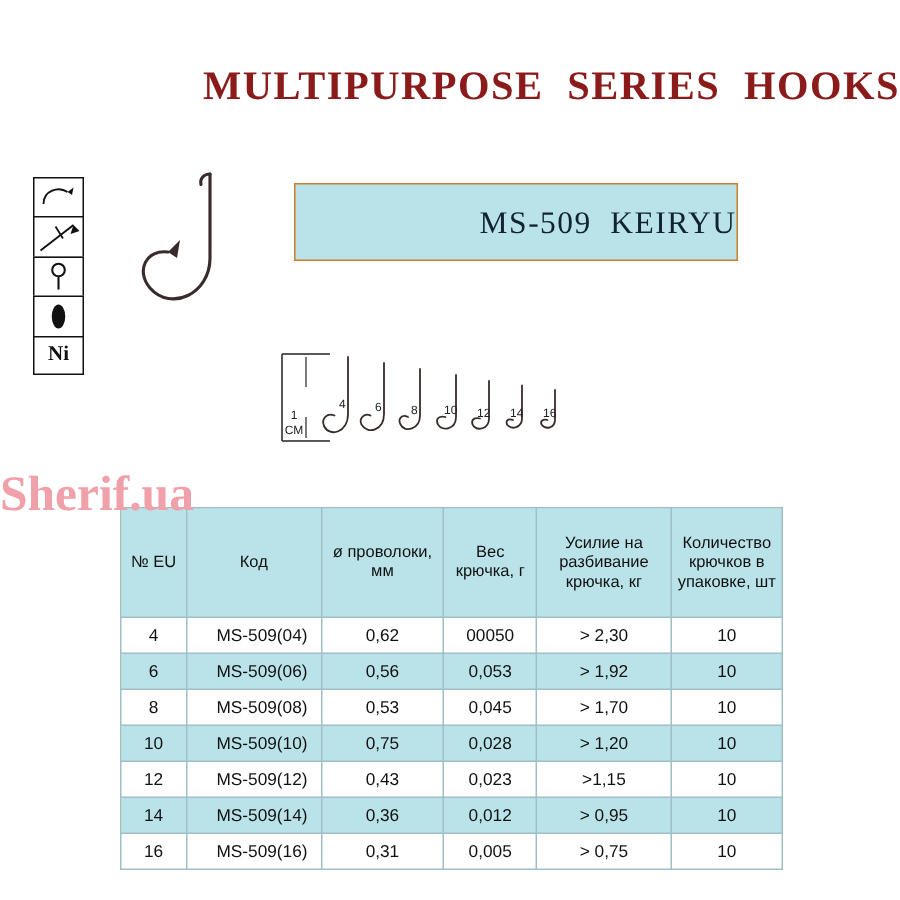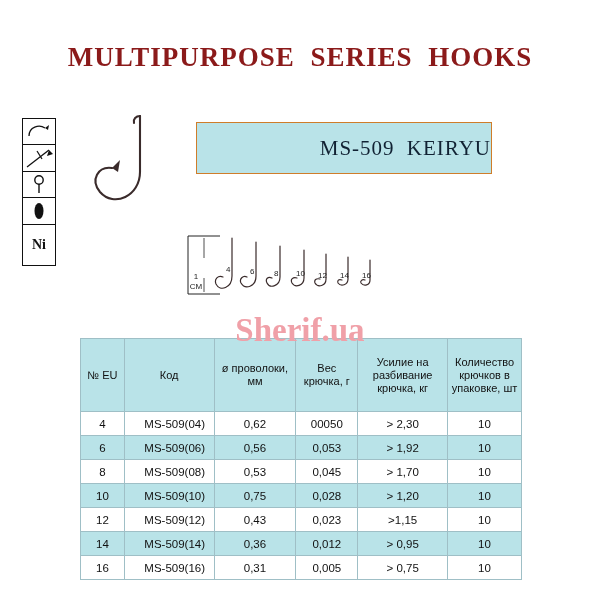--- a/index.html
+++ b/index.html
@@ -18,21 +18,21 @@
     position: relative;
     width: 600px;
     height: 600px;
   }
   
   .title {
     position: absolute;
     top: 42px;
     left: 0;
     width: 600px;
-    text-align: center;
+    text-align: right;
     font-family: "Liberation Serif", serif;
     font-size: 27px;
     font-weight: bold;
     letter-spacing: 1px;
     color: #8b1a1a;
     word-spacing: 8px;
   }
   
   .icon-col {
     position: absolute;
@@ -44,21 +44,21 @@
     width: 34px;
     height: 28px;
     border: 1.6px solid #111;
     box-sizing: border-box;
     margin-bottom: -1.6px;
     position: relative;
     background: #fff;
   }
   .icon-box svg { display: block; }
   .icon-box.ni {
-    height: 42px;
+    height: 26px;
     display: flex;
     align-items: center;
     justify-content: center;
     font-weight: bold;
     font-size: 14px;
     font-family: "Liberation Serif", serif;
     color: #111;
   }
   
   .hook-big {
@@ -105,21 +105,20 @@
     text-align: center;
     line-height: 10px;
     width: 20px;
   }
   
   .watermark {
     position: absolute;
     left: 0;
     top: 312px;
     width: 600px;
-    text-align: center;
     font-family: "Liberation Serif", serif;
     font-size: 33px;
     font-weight: bold;
     color: #f0a0a8;
     letter-spacing: 0px;
     z-index: 5;
     pointer-events: none;
   }
   
   table.specs {

